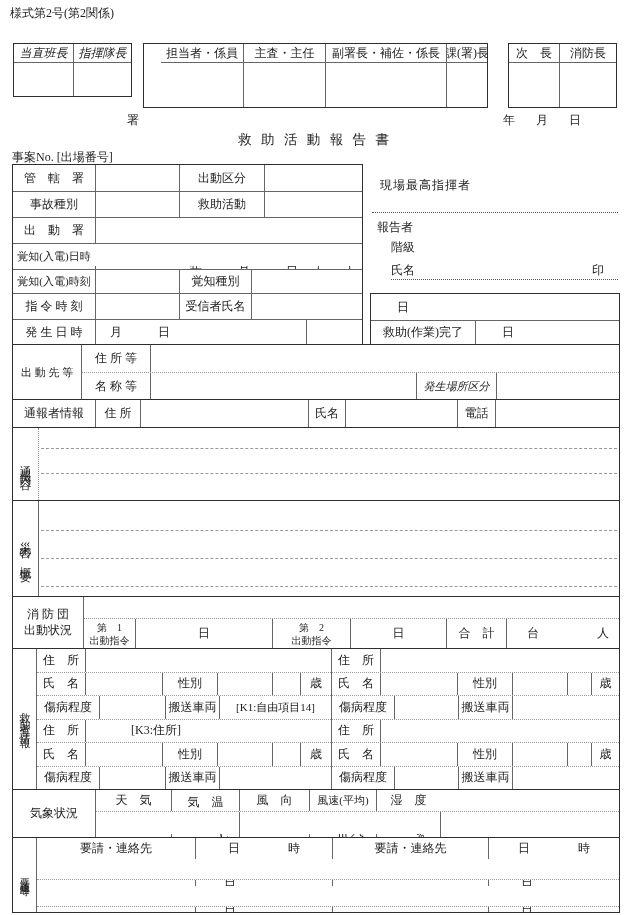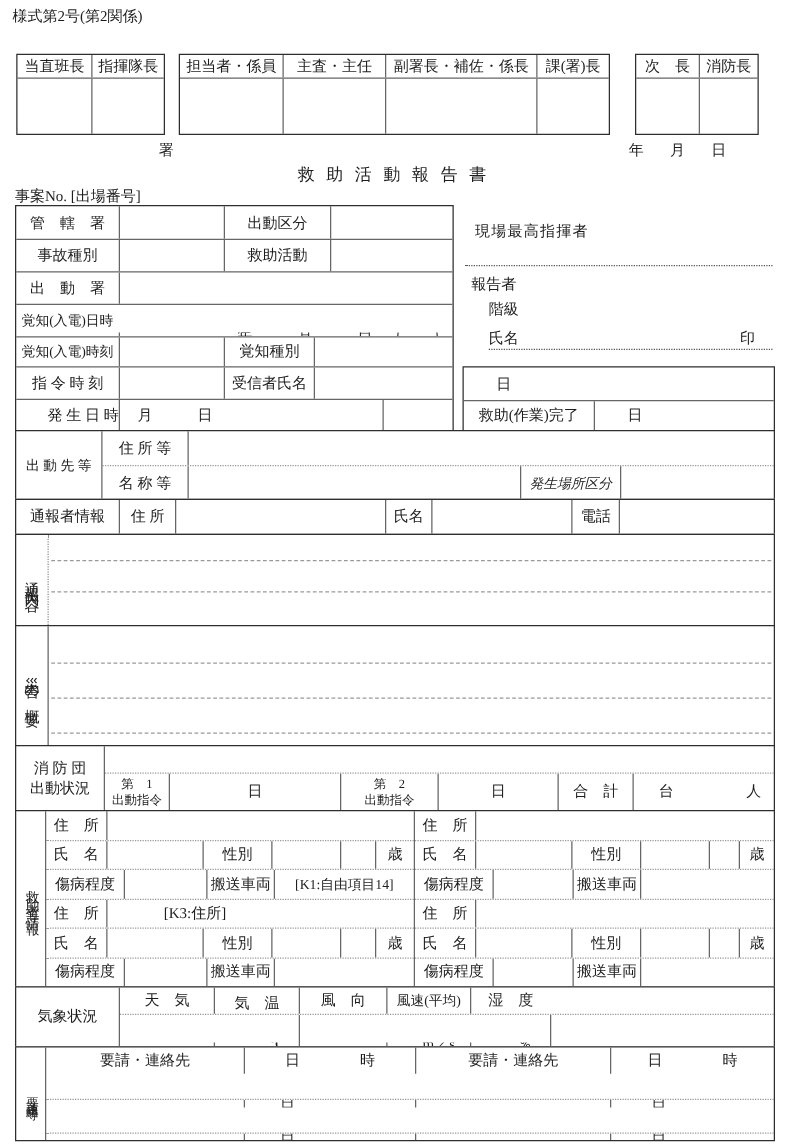--- a/index.html
+++ b/index.html
@@ -35,36 +35,36 @@
   .nameline { position:absolute; border-bottom:1px dotted #555; display:flex; justify-content:space-between; align-items:flex-end; }
   .titlebar { position:absolute; left:0; right:0; text-align:center; letter-spacing:3px; font-size:13.5px; }
 </style>
 </head>
 <body>
 
 <div id="page">
 
   <div class="abs" style="left:10px;top:5px;">様式第2号(第2関係)</div>
 
-  <div class="sec" style="left:13px;top:43px;width:119px;height:65px;">
+  <div class="sec" style="left:13px;top:43px;width:119px;height:54px;font-style:italic;">
     <div class="row hb" style="height:19px;">
       <div class="c" style="width:59px;">
           <span>当直班長</span>
         </div>
       <div class="c" style="flex:1;">
           <span>指揮隊長</span>
         </div>
     </div>
     <div class="row" style="flex:1;">
       <div class="c" style="width:59px;"></div>
       <div class="c" style="flex:1;"></div>
     </div>
   </div>
 
-  <div class="sec" style="left:143px;top:43px;width:345px;height:65px;">
+  <div class="sec" style="left:143px;top:43px;width:345px;height:65px;padding-left:17px;">
     <div class="row hb" style="height:19px;">
       <div class="c" style="width:82px;">
           <span>担当者・係員</span>
         </div>
       <div class="c" style="width:82px;">
           <span>主査・主任</span>
         </div>
       <div class="c" style="width:121px;">
           <span>副署長・補佐・係長</span>
         </div>
@@ -73,21 +73,21 @@
         </div>
     </div>
     <div class="row" style="flex:1;">
       <div class="c" style="width:82px;"></div>
       <div class="c" style="width:82px;"></div>
       <div class="c" style="width:121px;"></div>
       <div class="c" style="flex:1;"></div>
     </div>
   </div>
 
-  <div class="sec" style="left:508px;top:43px;width:99px;height:65px;">
+  <div class="sec" style="left:508px;top:43px;width:109px;height:65px;">
     <div class="row hb" style="height:19px;">
       <div class="c" style="width:50px;">
           <span>次　長</span>
         </div>
       <div class="c" style="flex:1;">
           <span>消防長</span>
         </div>
     </div>
     <div class="row" style="flex:1;">
       <div class="c" style="width:50px;"></div>
@@ -156,21 +156,21 @@
       <div class="c" style="width:82px;">
           <span>指 令 時 刻</span>
         </div>
       <div class="c" style="width:84px;"></div>
       <div class="c" style="width:72px;">
           <span>受信者氏名</span>
         </div>
       <div class="c" style="flex:1;"></div>
     </div>
     <div class="row rt" style="flex:1;">
-      <div class="c" style="width:82px;justify-content:flex-end;">
+      <div class="c" style="width:82px;">
           <span>発 生 日 時</span>
         </div>
       <div class="c al" style="width:211px;padding-left:14px;">
           <span>月　　　日</span>
         </div>
       <div class="c" style="flex:1;"></div>
     </div>
   </div>
 
   <div class="abs" style="left:380px;top:177px;letter-spacing:1px;">現場最高指揮者</div>

